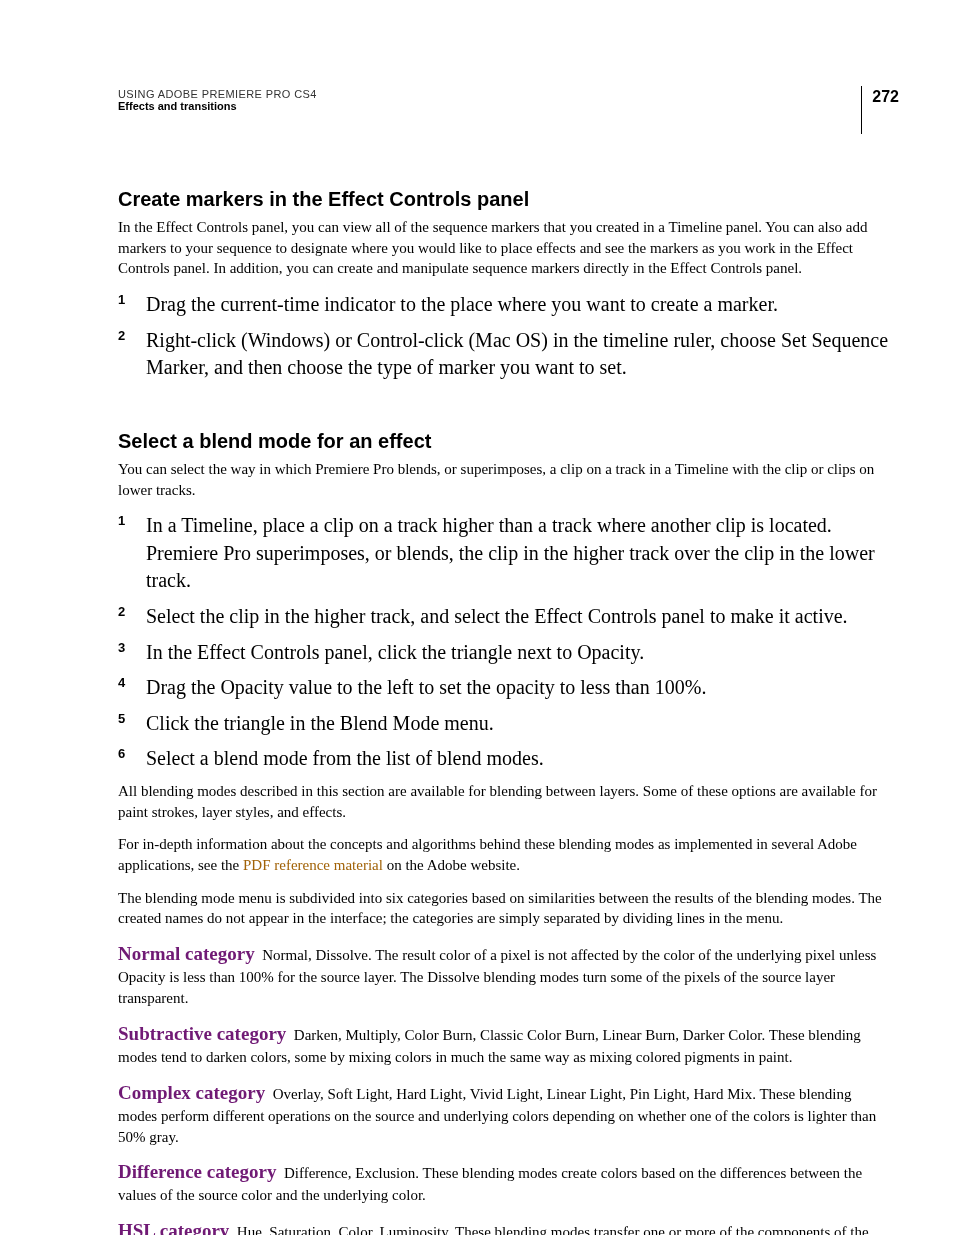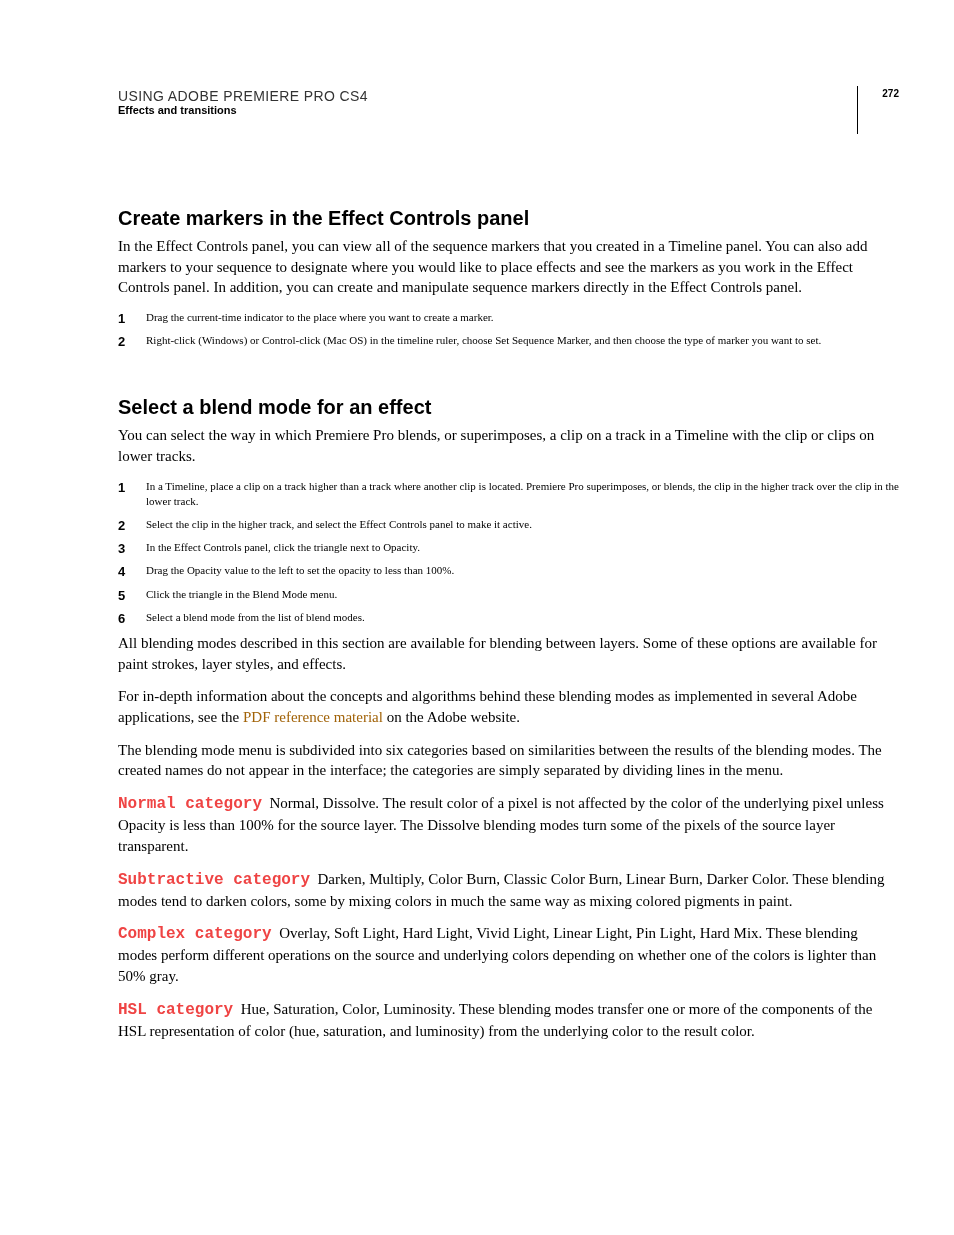--- a/index.html
+++ b/index.html
@@ -15,88 +15,88 @@
     box-sizing: border-box;
   }
   .header-row {
     display: flex;
     justify-content: space-between;
     align-items: flex-start;
     margin-bottom: 4px;
   }
   .header-left {
     font-family: "Myriad Pro", "Helvetica Neue", Arial, sans-serif;
-    font-size: 14px;
+    font-size: 11px;
     letter-spacing: 0.4px;
     color: #333;
   }
   .header-sub {
     font-family: "Myriad Pro", "Helvetica Neue", Arial, sans-serif;
     font-size: 11px;
     font-weight: 700;
     color: #000;
   }
   .page-number {
     font-family: "Myriad Pro", "Helvetica Neue", Arial, sans-serif;
-    font-size: 10px;
+    font-size: 16px;
     font-weight: 700;
-    padding-left: 24px;
+    padding-left: 10px;
     border-left: 1.5px solid #000;
     height: 46px;
     display: flex;
     align-items: flex-start;
     margin-top:-2px;
     padding-top:2px;
   }
   h2 {
     font-family: "Myriad Pro", "Helvetica Neue", Arial, sans-serif;
     font-weight: 700;
     font-size: 20px;
     margin: 48px 0 6px 0;
     color: #000;
   }
-  h2.first { margin-top: 73px; }
+  h2.first { margin-top: 54px; }
   p {
     font-size: 15px;
     line-height: 1.38;
     margin: 0 8px 12px 0;
     color: #000;
   }
   ol {
     list-style: none;
     padding: 0;
     margin: 0 0 0 0;
     counter-reset: step;
   }
   ol li {
-    font-size: 11px;
+    font-size: 20px;
     line-height: 1.38;
     margin: 0 0 8px 0;
     padding-left: 28px;
     position: relative;
     counter-increment: step;
   }
   ol li::before {
     content: counter(step);
     position: absolute;
     left: 0;
     top: 0;
     font-family: "Myriad Pro", "Helvetica Neue", Arial, sans-serif;
     font-weight: 700;
     font-size: 13px;
   }
   a.link {
     color: #a16207;
     text-decoration: none;
   }
   .runin {
-    font-family: Liberation Mono, monospace;
+    font-family: Liberation Serif, serif;
     font-weight: 700;
-    font-size: 16px;
-    color:#ef4444;
+    font-size: 19px;
+    color:#701a75;
   }
   .cat-para { margin-top: 10px; }
 </style>
 </head>
 <body>
 
 <div class="page">
   <div class="header-row">
     <div>
       <div class="header-left">USING ADOBE PREMIERE PRO CS4</div>
@@ -125,15 +125,16 @@
 
   <p>All blending modes described in this section are available for blending between layers. Some of these options are available for paint strokes, layer styles, and effects.</p>
   <p>
     <span>For in-depth information about the concepts and algorithms behind these blending modes as implemented in several Adobe applications, see the </span><a class="link" href="#">PDF reference material</a><span> on the Adobe website.</span>
   </p>
   <p>The blending mode menu is subdivided into six categories based on similarities between the results of the blending modes. The created names do not appear in the interface; the categories are simply separated by dividing lines in the menu.</p>
 
   <p class="cat-para"><span class="runin">Normal category</span>&nbsp;&nbsp;<span>Normal, Dissolve. The result color of a pixel is not affected by the color of the underlying pixel unless Opacity is less than 100% for the source layer. The Dissolve blending modes turn some of the pixels of the source layer transparent.</span></p>
   <p class="cat-para"><span class="runin">Subtractive category</span>&nbsp;&nbsp;<span>Darken, Multiply, Color Burn, Classic Color Burn, Linear Burn, Darker Color. These blending modes tend to darken colors, some by mixing colors in much the same way as mixing colored pigments in paint.</span></p>
   <p class="cat-para"><span class="runin">Complex category</span>&nbsp;&nbsp;<span>Overlay, Soft Light, Hard Light, Vivid Light, Linear Light, Pin Light, Hard Mix. These blending modes perform different operations on the source and underlying colors depending on whether one of the colors is lighter than 50% gray.</span></p>
+  <p class="cat-para"><span class="runin">Difference category</span>&nbsp;&nbsp;<span>Difference, Exclusion. These blending modes create colors based on the differences between the values of the source color and the underlying color.</span></p>
   <p class="cat-para"><span class="runin">HSL category</span>&nbsp;&nbsp;<span>Hue, Saturation, Color, Luminosity. These blending modes transfer one or more of the components of the HSL representation of color (hue, saturation, and luminosity) from the underlying color to the result color.</span></p>
 
 </div>
 
 </body></html>

